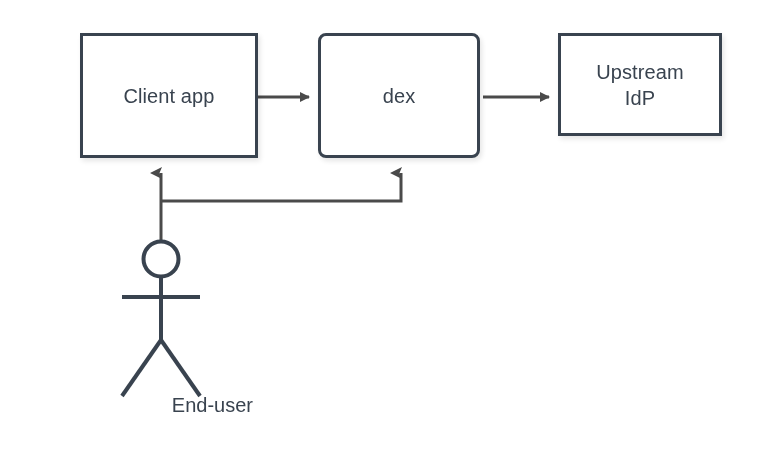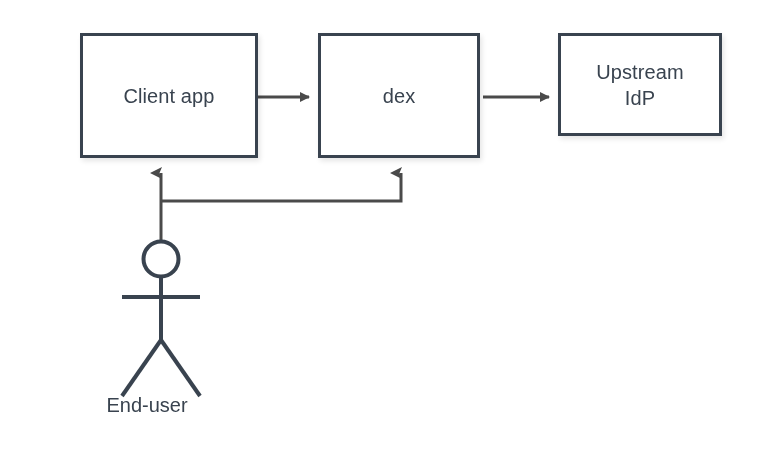--- a/index.html
+++ b/index.html
@@ -52,33 +52,34 @@
     left: 80px;
     top: 33px;
     width: 178px;
     height: 125px;
   }
   #box-dex {
     left: 318px;
     top: 33px;
     width: 162px;
     height: 125px;
+    border-radius: 8px;
   }
   #box-upstream-idp {
     left: 558px;
     top: 33px;
     width: 164px;
     height: 103px;
   }
   #actor-label {
     position: absolute;
-    left: 47px;
+    left: 53px;
     top: 392px;
     width: 200px;
-    text-align: center;
+    text-align: right;
     color: #39434f;
     font-family: "Liberation Sans", sans-serif;
     font-size: 20px;
     line-height: 26px;
     user-select: none;
   }
 </style>
 </head>
 <body>
 

